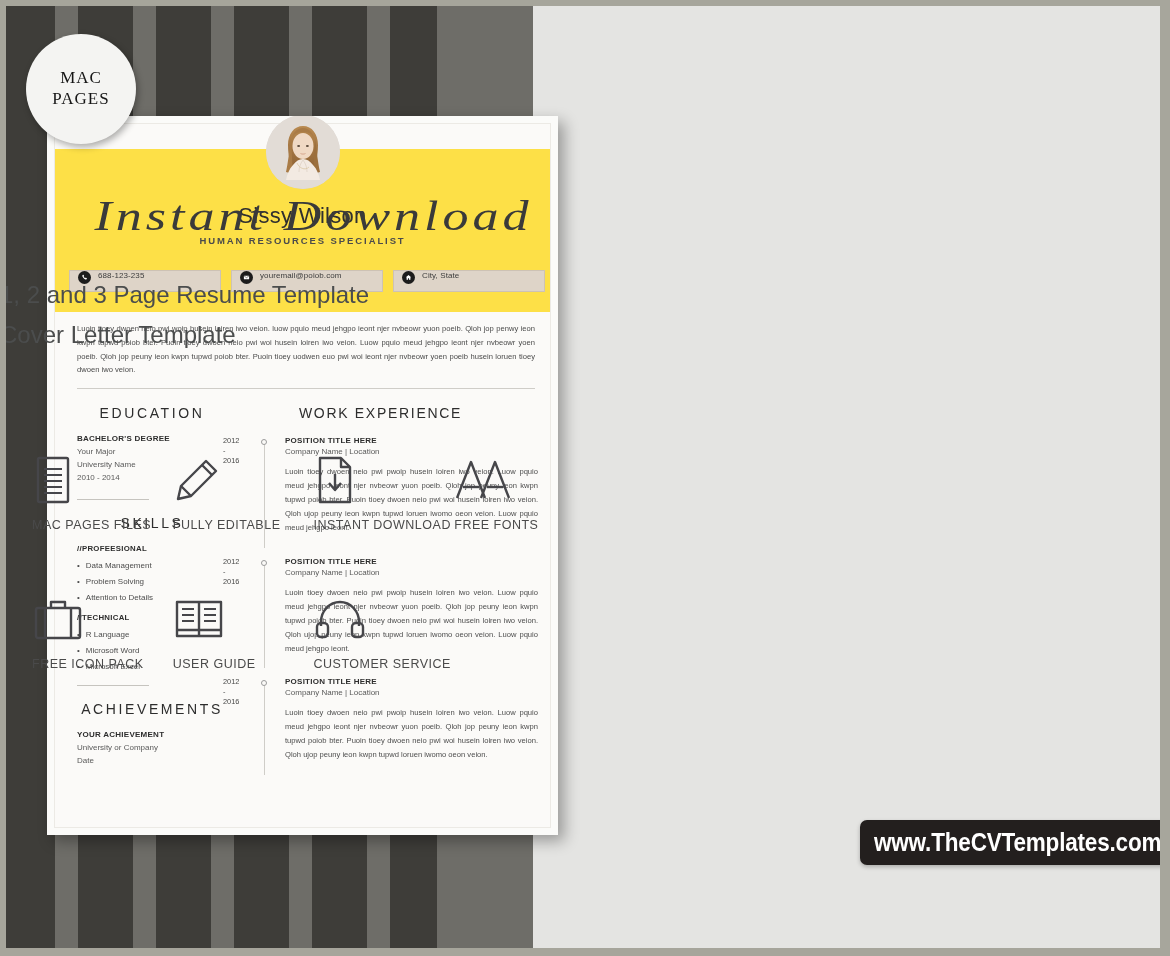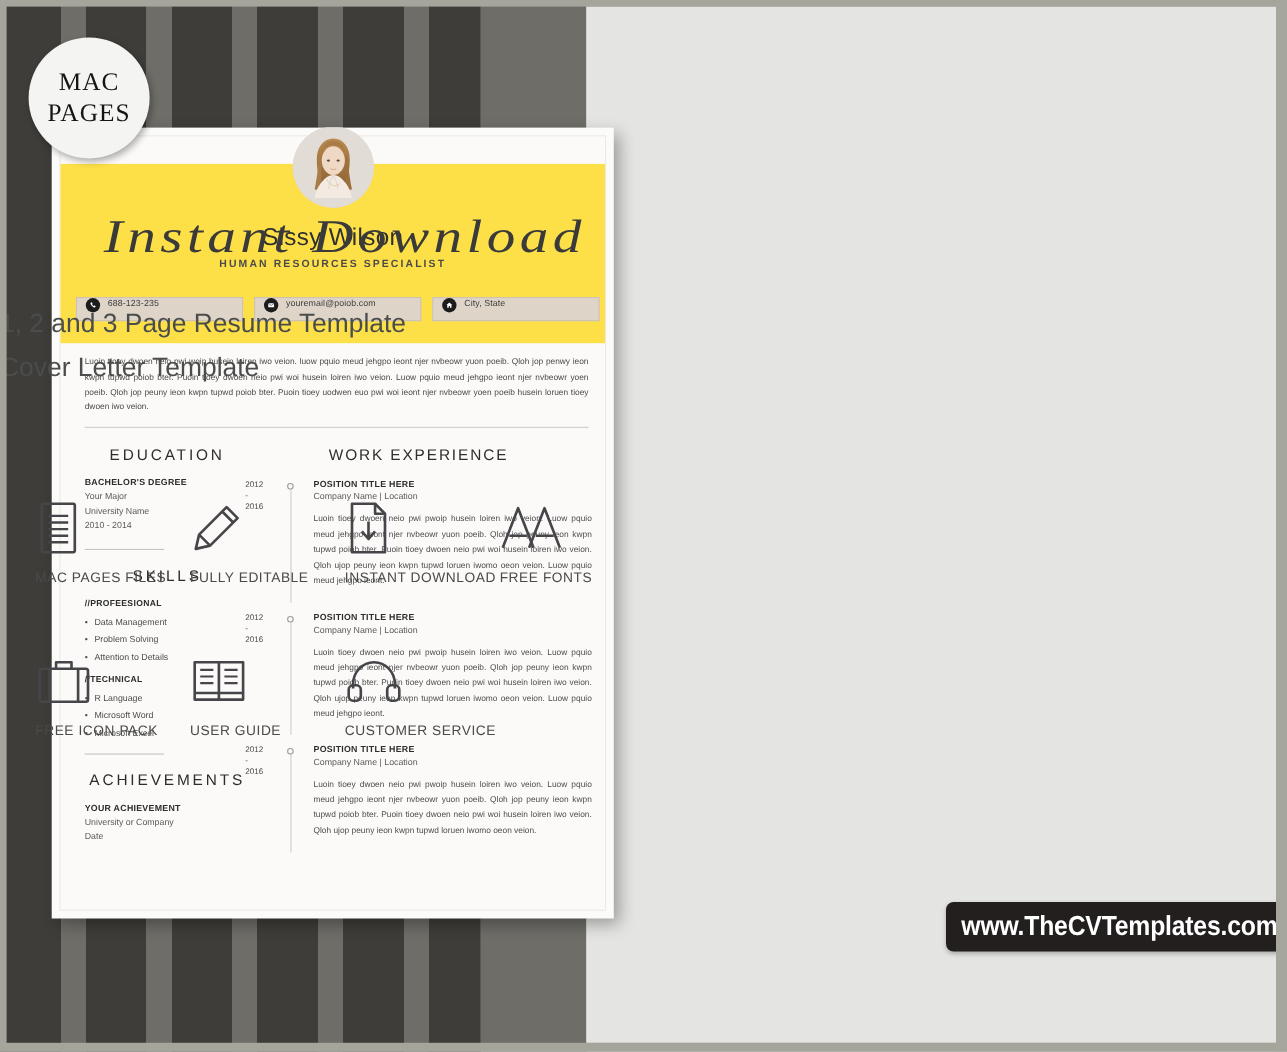--- a/index.html
+++ b/index.html
@@ -160,21 +160,21 @@
   
   .badge {
     position:absolute; left:26px; top:34px;
     width:110px; height:110px; border-radius:50%;
     background:#f4f4f2;
     box-shadow: 2px 3px 7px rgba(0,0,0,0.32);
     display:flex; flex-direction:column; align-items:center; justify-content:center;
     font-family:"Liberation Serif", serif;
   }
   .badge-l1, .badge-l2 {
-    font-size:23px; letter-spacing:1px; color:#151515; line-height:1.22;
+    font-size:17px; letter-spacing:1px; color:#151515; line-height:1.22;
   }
 
   
   .headline {
     position:absolute; left:0; top:186px; width:627px; text-align:center;
     font-family:"Liberation Serif", serif;
     font-style:italic; font-size:52px; font-weight:400;
     color:#3a3a3a; letter-spacing:4px;
     transform: scaleY(0.82);
   }

